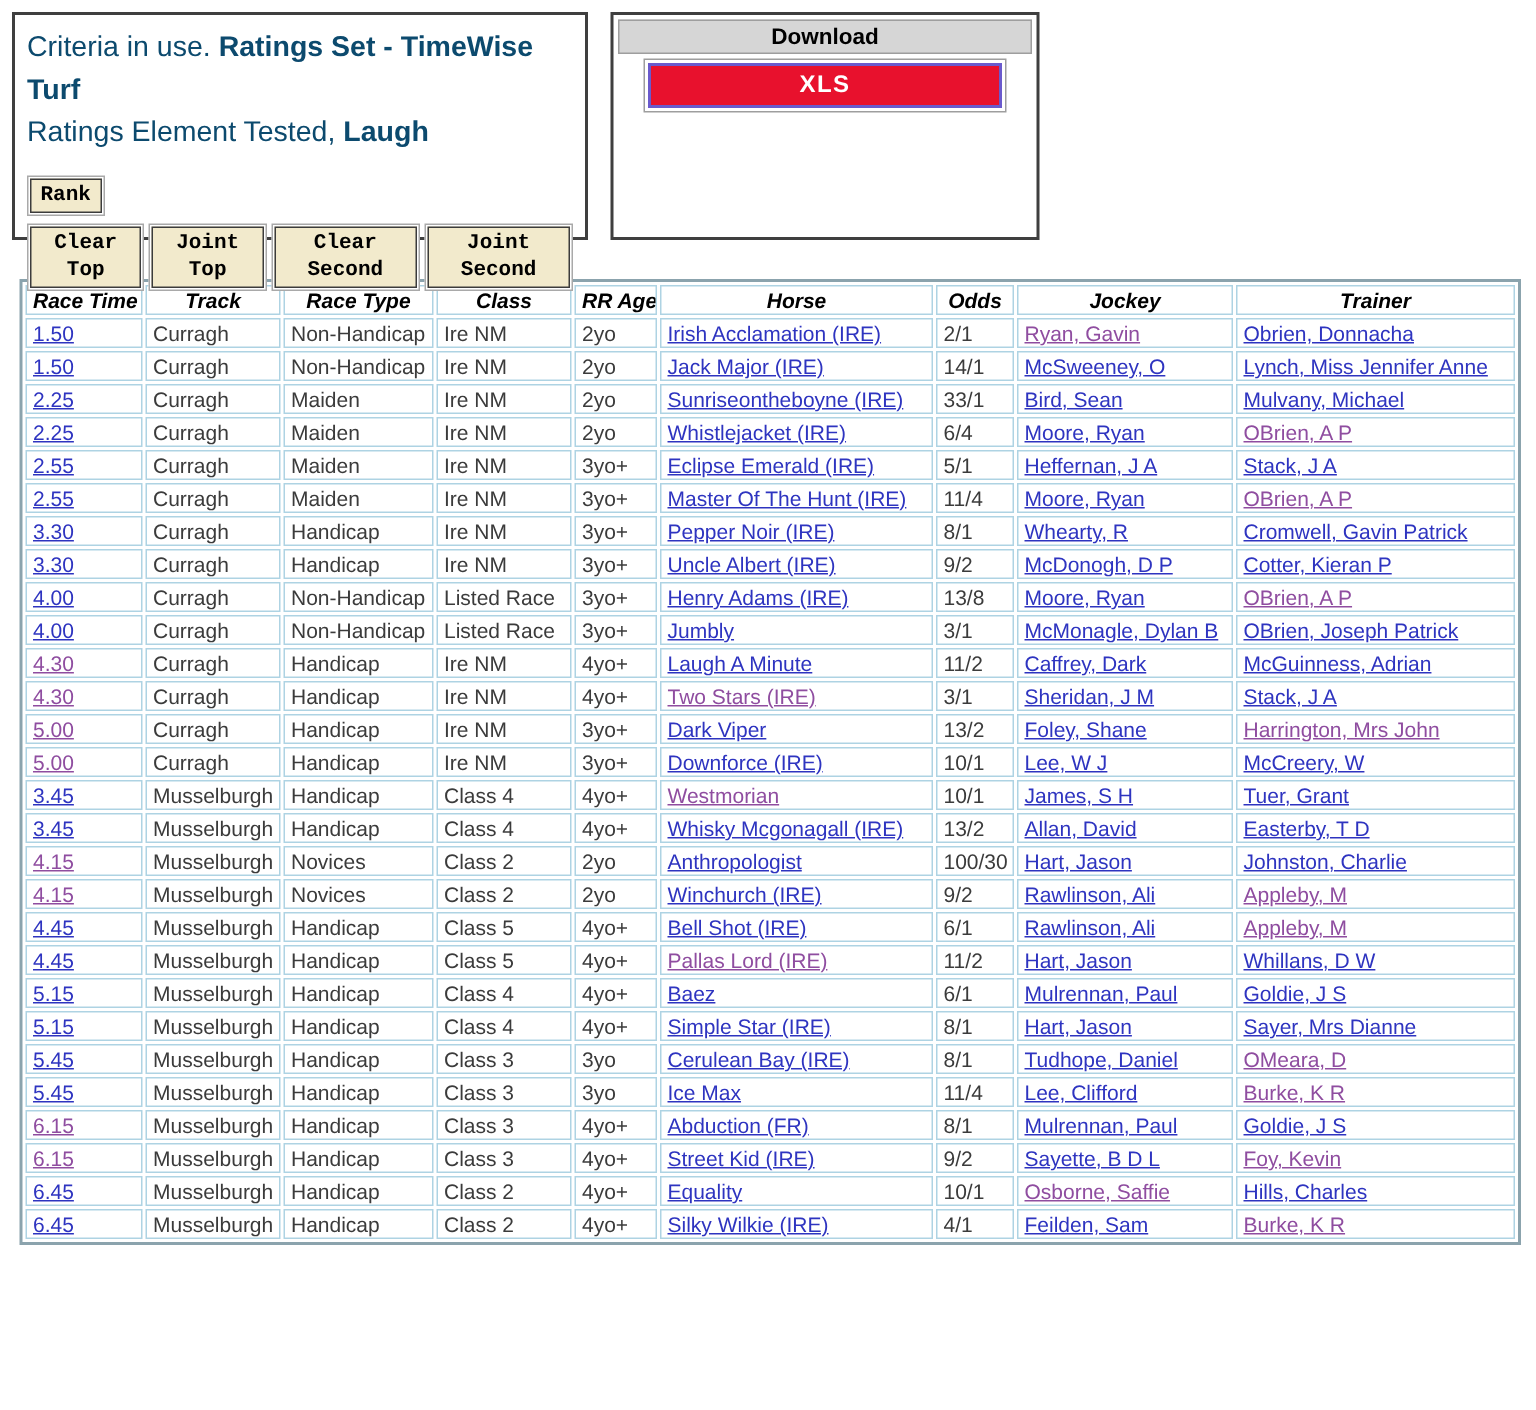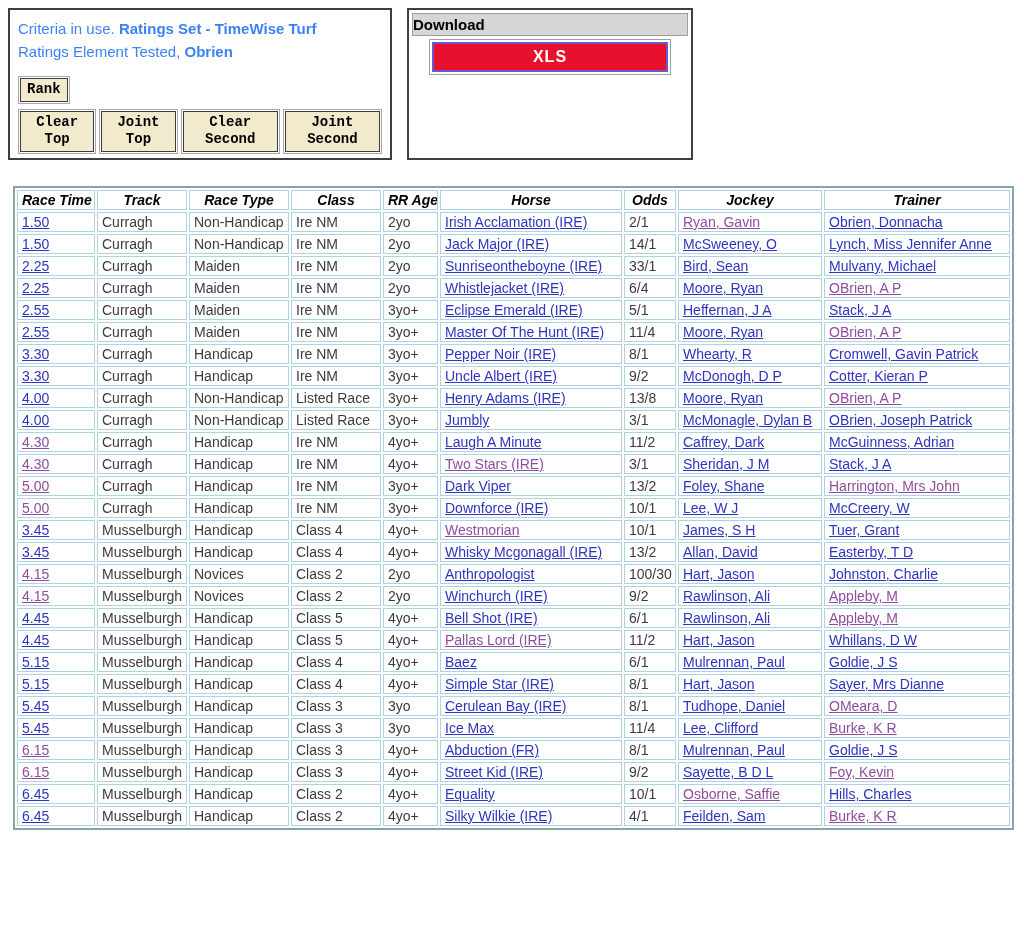--- a/index.html
+++ b/index.html
@@ -6,30 +6,30 @@
     --link:#2e34c0; --visited:#8f4da0; --cellborder:#aed3e3; --outerborder:#8ba3ad;
     --cream:#f2eacc; --panelborder:#3f3f3f; --gray:#9e9e9e;
   }
   *{box-sizing:border-box;}
   html,body{margin:0;padding:0;background:#fff;}
   body{font-family:"Liberation Sans", sans-serif; color:#000; padding:8px; width:1024px;}
 
   
   .top-section{display:flex; align-items:stretch; gap:15px;}
   .criteria-box{width:384px; height:152px; border:2px solid var(--panelborder); padding:8px 8px 6px 8px; background:#fff;}
-  .criteria-text{font-size:15px; line-height:1.5; color:#3b82f6;}
+  .criteria-text{font-size:19px; line-height:1.5; color:#0c4a6e;}
   .btn-row{display:flex; gap:3px;}
   .rank-row{margin-top:13px;}
   .group-row{margin-top:5px;}
   .btn-cell{display:inline-block; border:1px solid #a9a9a9; padding:1px; background:#fff;}
   .cream-btn{font-family:Liberation Mono, monospace; font-weight:bold; font-size:14px; color:#000;
              background:var(--cream); border:1px solid #3c3c3c; padding:2px 6px; cursor:pointer; line-height:1.25;}
 
   .download-box{width:286px; height:152px; border:2px solid var(--panelborder); padding:2px; background:#fff;}
-  .download-header{border:1px solid var(--gray); background:#d6d6d6; 
+  .download-header{border:1px solid var(--gray); background:#d6d6d6; text-align:center;
                    font-weight:bold; font-size:15px; padding:2px 0; margin:1px;}
   .download-buttons{display:flex; gap:5px; margin:3px 18px;}
   .dl-cell{flex:1; border:1px solid var(--gray); padding:2px; background:#fff;}
   .dl-btn{display:block; width:100%; height:30px; font-family:inherit; font-weight:bold; font-size:16px;
           border:2px solid #6a5acd; cursor:pointer; letter-spacing:1px;}
 
   
   .race-table{margin-top:26px; margin-left:5px; width:1001px; table-layout:fixed;
               border-collapse:separate; border-spacing:2px; border:2px solid var(--outerborder); background:#fff;}
   .race-table th,.race-table td{border:1px solid var(--cellborder); font-size:14px; height:20px;
@@ -40,21 +40,21 @@
   a.lnk.visited{color:var(--visited);}
 </style>
 </head>
 <body>
 
 <div class="top-section">
 
   <div class="criteria-box">
     <div class="criteria-text">
       <span>Criteria in use. </span><b>Ratings Set - TimeWise Turf</b><br>
-      <span>Ratings Element Tested, </span><b>Obrien</b>
+      <span>Ratings Element Tested, </span><b>Laugh</b>
     </div>
     <div class="btn-row rank-row">
       <span class="btn-cell"><button class="cream-btn">Rank</button></span>
     </div>
     <div class="btn-row group-row">
       <span class="btn-cell"><button class="cream-btn">Clear Top</button></span>
       <span class="btn-cell"><button class="cream-btn">Joint Top</button></span>
       <span class="btn-cell"><button class="cream-btn">Clear Second</button></span>
       <span class="btn-cell"><button class="cream-btn">Joint Second</button></span>
     </div>

